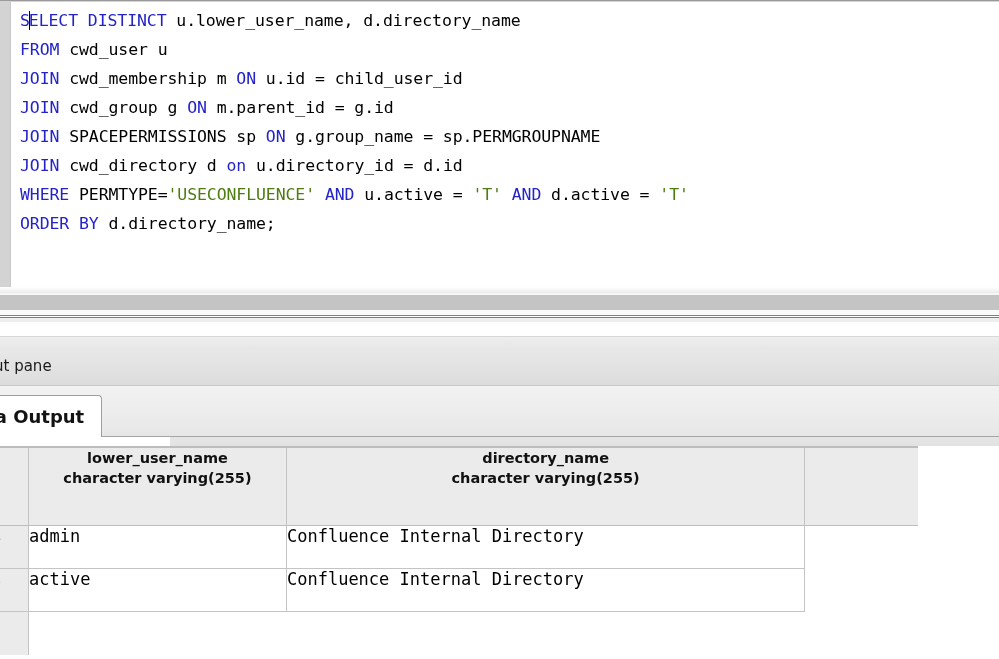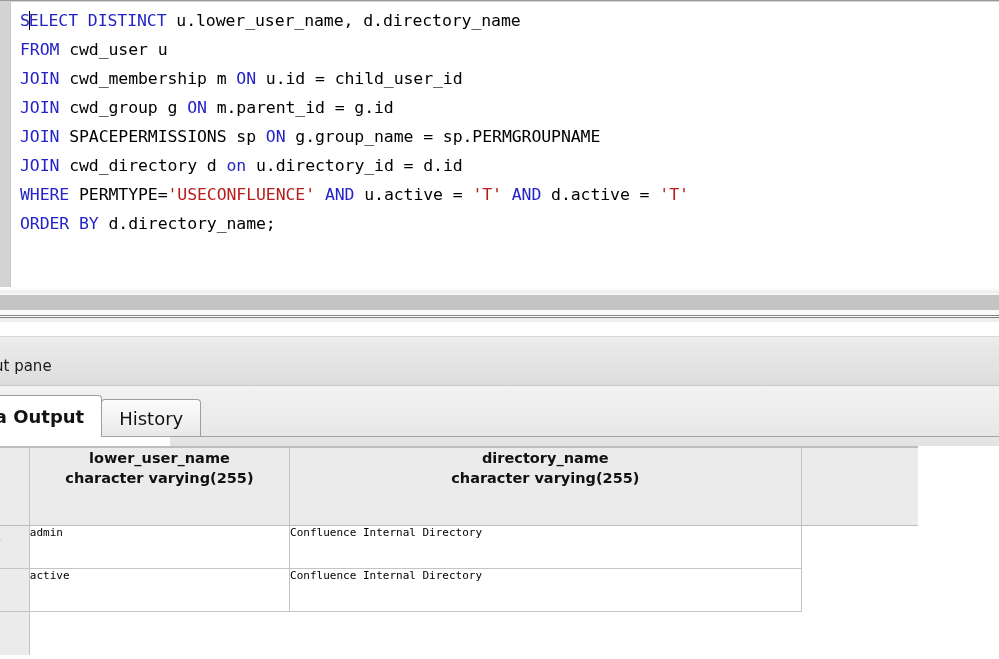--- a/index.html
+++ b/index.html
@@ -67,21 +67,21 @@
     top: 4px;
     font-family: "DejaVu Sans Mono", "Liberation Mono", monospace;
     font-size: 16.5px;
     line-height: 29px;
     white-space: pre;
     color: #000000;
     letter-spacing: -0.1px;
   }
   .code .ln { display: block; height: 29px; }
   .kw   { color: #2323c8; }
-  .str  { color: #b91c1c; }
+  .str  { color: #4d7c0f; }
   .pl   { color: #000000; }
 
   .caret {
     display: inline-block;
     width: 0;
     border-left: 1px solid #000;
     height: 19px;
     margin-left: -1px;
     margin-right: -1px;
     vertical-align: -4px;
@@ -289,21 +289,21 @@
     text-indent: -8px;
     font-family: "DejaVu Sans", "Liberation Sans", sans-serif;
   }
   .cell {
     height: 43px;
     background: #ffffff;
     border-right: 1px solid #c4c4c4;
     border-bottom: 1px solid #c4c4c4;
     padding: 9px 0 0 9px;
     font-family: "DejaVu Sans Mono", "Liberation Mono", monospace;
-    font-size: 11px;
+    font-size: 17px;
     color: #000000;
     white-space: nowrap;
     overflow: hidden;
   }
   .cell-filler {
     height: 43px;
     background: #ffffff;
   }
   .rownum-empty {
     width: 34px;
@@ -345,23 +345,20 @@
   </div>
 
   <div class="pane-label-row">
     <div class="pane-label">ut pane</div>
   </div>
 
   <div class="tabbar">
     <div class="tabs" id="tabs-host">
         <div class="tab active">
           <span>ata Output</span>
-        </div>
-        <div class="tab">
-          <span>History</span>
         </div>
       </div>
     <div class="tabbar-underline"></div>
     <div class="tabbar-underline-white"></div>
   </div>
 
   <div class="grid">
     <div class="grid-toprule"></div>
     <table class="grid-table" id="grid-host">
       <colgroup>

